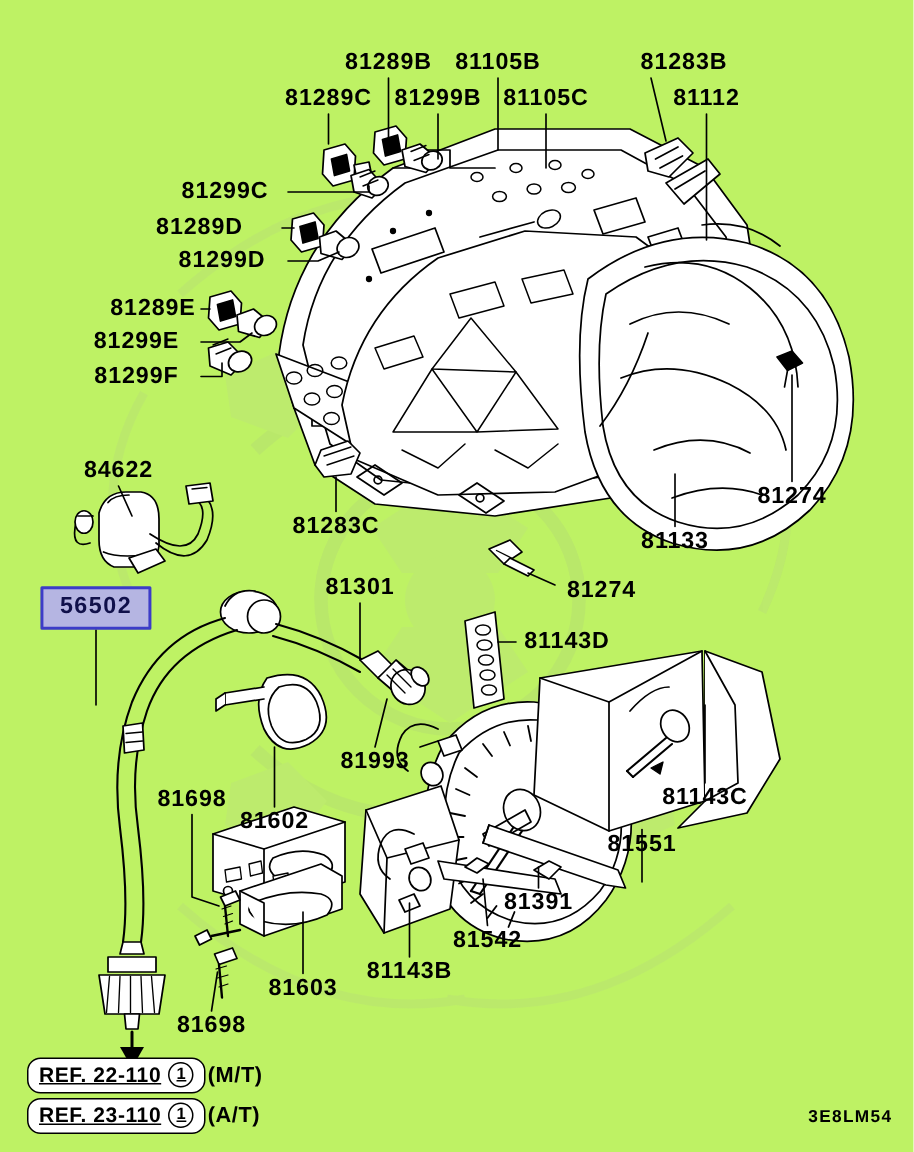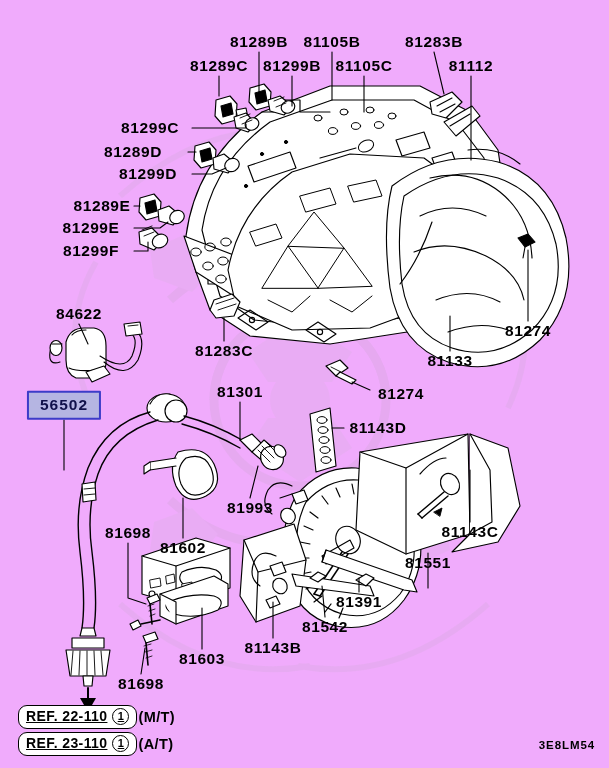--- a/index.html
+++ b/index.html
@@ -4,21 +4,21 @@
 <title>Parts Diagram</title>
 <style>
   html,body{margin:0;padding:0;background:#ffffff;}
   body{
     font-family:"Liberation Sans","DejaVu Sans",sans-serif;
     -webkit-font-smoothing:antialiased;
   }
   #page{
     position:relative;
     width:609px;height:768px;
-    background:#f0abfc;
+    background:#bef264;
     overflow:hidden;
   }
   
   #watermark{
     position:absolute;left:0;top:0;width:609px;height:768px;
     opacity:.11;pointer-events:none;
   }
   
   #artwork{
     position:absolute;left:0;top:0;width:609px;height:768px;
@@ -540,21 +540,21 @@
         <path d="M141 674 L145 648"></path>
         <path d="M64 420 L64 470"></path>
       </g>
 
     </g>
   </svg>
 
   <div id="labels-layer">
       <div class="plabel" style="left: 259px; top: 42px;">81289B</div>
       <div class="plabel" style="left: 332px; top: 42px;">81105B</div>
-      <div class="plabel" style="left: 434px; top: 42px; text-align: right;">81283B</div>
+      <div class="plabel" style="left: 456px; top: 42px; text-align: right;">81283B</div>
       <div class="plabel" style="left: 219px; top: 66px;">81289C</div>
       <div class="plabel" style="left: 292px; top: 66px;">81299B</div>
       <div class="plabel" style="left: 364px; top: 66px;">81105C</div>
       <div class="plabel" style="left: 471px; top: 66px;">81112</div>
       <div class="plabel" style="left: 150px; top: 128px;">81299C</div>
       <div class="plabel" style="left: 133px; top: 152px;">81289D</div>
       <div class="plabel" style="left: 148px; top: 174px;">81299D</div>
       <div class="plabel" style="left: 102px; top: 206px;">81289E</div>
       <div class="plabel" style="left: 91px; top: 228px;">81299E</div>
       <div class="plabel" style="left: 91px; top: 251px;">81299F</div>

